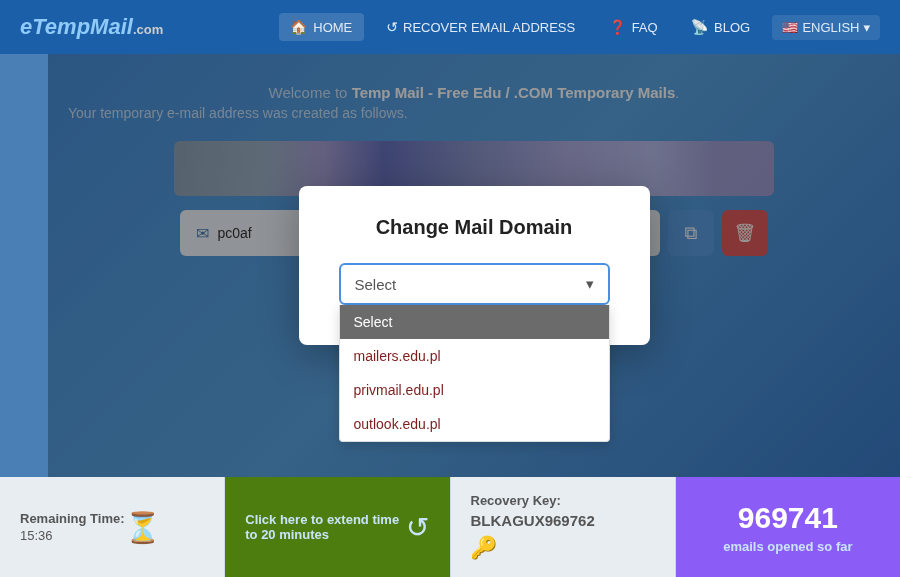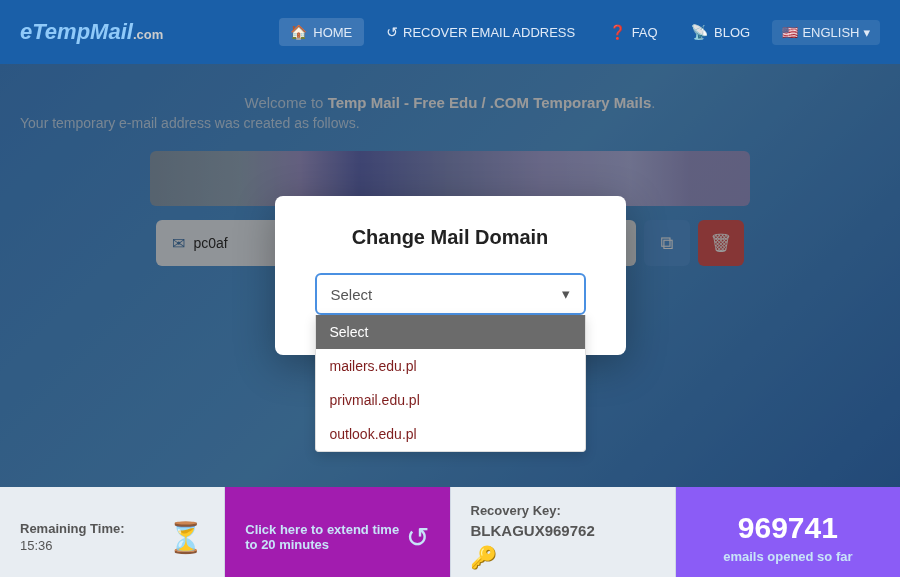--- a/index.html
+++ b/index.html
@@ -4,21 +4,21 @@
   <style>
     * { box-sizing: border-box; margin: 0; padding: 0; }
     body { font-family: Arial, sans-serif; width: 900px; height: 577px; overflow: hidden; background: #4a7fb5; }
 
     
     .navbar {
       background: #1a5fa8;
       display: flex;
       align-items: center;
       padding: 0 20px;
-      height: 64px;
+      height: 54px;
     }
     .navbar-brand {
       color: #fff;
       font-size: 22px;
       font-style: italic;
       font-weight: bold;
       margin-right: auto;
     }
     .navbar-brand span { color: #90caf9; }
     .navbar-brand .com { font-size: 13px; color: #ccc; font-style: normal; }
@@ -48,20 +48,21 @@
       background: rgba(255,255,255,0.1);
       border: none;
     }
 
     
     .main-content {
       background: linear-gradient(135deg, #4a90d9 0%, #5ba3e0 50%, #3a7bc8 100%);
       padding: 30px 20px 20px;
       position: relative;
       min-height: 423px;
+      margin-left: 48px;
     }
 
     .welcome-text {
       text-align: center;
       color: #c8dff5;
       font-size: 15px;
       margin-bottom: 4px;
     }
     .welcome-text strong { color: #fff; }
     .subtitle-text {
@@ -184,21 +185,21 @@
       flex: 1;
       background: #e8edf2;
       padding: 26px 20px;
       display: flex;
       flex-direction: column;
       justify-content: center;
       border-right: 1px solid #d0d8e4;
     }
     .card:last-child { border-right: none; }
     .card.blue-card {
-      background: #a21caf;
+      background: #4d7c0f;
       color: #fff;
     }
     .card.blue-card-dark {
       background: #8b5cf6;
       color: #fff;
     }
     .card-title {
       font-size: 13px;
       color: #555;
       font-weight: bold;
@@ -209,21 +210,20 @@
       margin-top: 2px;
     }
     .card-icon {
       font-size: 30px;
       color: #aaa;
       align-self: flex-end;
     }
     .card-row-inner {
       display: flex;
       align-items: center;
-      justify-content: space-between;
       width: 100%;
     }
     .blue-card .card-title, .blue-card .card-value { color: #c8e4f8; }
     .blue-card-dark .card-title, .blue-card-dark .card-value { color: #c8e4f8; }
     .big-number {
       font-size: 30px;
       font-weight: bold;
       color: #fff;
       text-align: center;
       margin-bottom: 4px;

